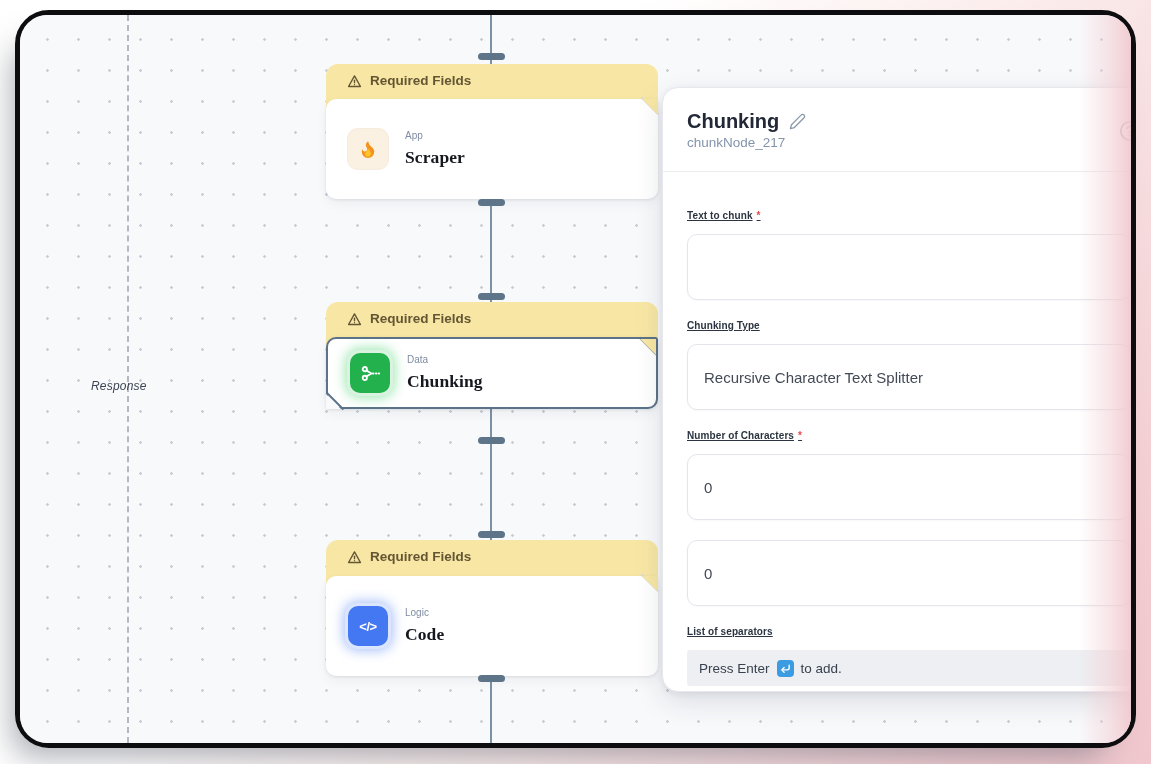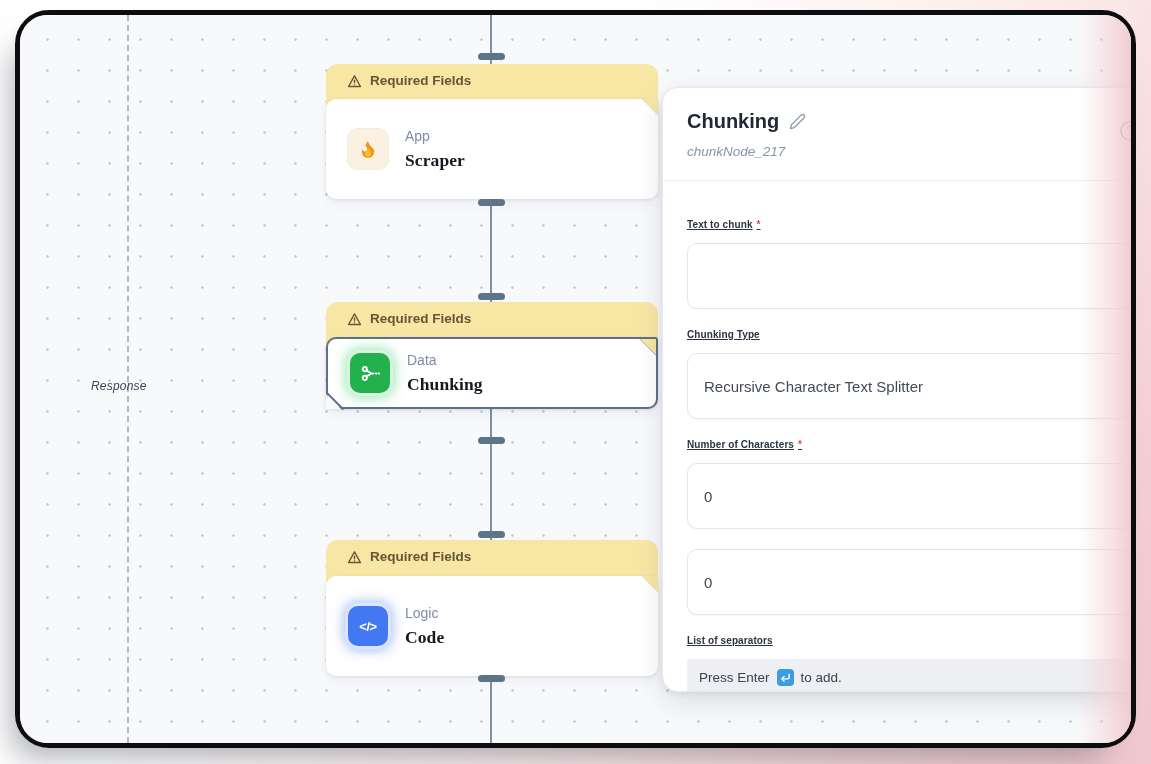--- a/index.html
+++ b/index.html
@@ -55,37 +55,37 @@
     border-bottom:15px solid #f8f9fb; border-right:15px solid transparent;
   }
   .fold-line { position:absolute; top:6px; right:-4px; width:24px; height:1.5px; background:#d6dae1; transform:rotate(45deg); }
   .card.selected .fold-line { background:#5b7289; height:2px; }
   .bl-line { position:absolute; bottom:5px; left:-5px; width:24px; height:2px; background:#5b7289; transform:rotate(45deg); }
 
   .node-icon { width:40px; height:40px; border-radius:10px; display:flex; align-items:center; justify-content:center; flex:0 0 auto; }
   .icon-scraper { background:#fbf1e3; box-shadow:0 0 0 1px rgba(230,200,160,.35); }
   .icon-chunk { background:#23b14d; box-shadow:0 0 0 3px #d9f3e0, 0 0 12px 5px rgba(46,204,94,.45); }
   .icon-code  { background:#4477f2; box-shadow:0 0 0 3px #dbe5fd, 0 0 12px 5px rgba(68,119,242,.45); color:#fff; font-weight:700; font-size:13px; letter-spacing:-.5px; }
-  .node-text .cat { font-size:14px; color:#7f8ca3; margin-bottom:6px; }
+  .node-text .cat { font-size:10px; color:#7f8ca3; margin-bottom:6px; }
   .node-text .name { font-size:17.5px; font-weight:700; color:#15181f; letter-spacing:.1px;font-family:Liberation Serif, serif; }
 
   
   .panel {
     position:absolute; left:642px; top:72px; width:500px; height:605px;
     background:#ffffff; border-radius:16px; z-index:10;
     border:1px solid #e6e8ed;
     box-shadow:0 10px 28px rgba(25,35,60,.13), 0 2px 6px rgba(25,35,60,.07);
     overflow:hidden;
   }
   .panel-header { padding:22px 24px 0 24px; position:relative; }
   .title-row { display:flex; align-items:center; gap:10px; }
   .panel-title { font-size:20px; font-weight:700; color:#222835; }
   .edit-icon { color:#8b98a8; cursor:pointer; display:flex; }
   .help-icon { position:absolute; right:20px; top:32px; color:#9aa7b8; cursor:pointer; }
-  .panel-subtitle { margin-top:11px; font-size:13.5px; color:#8494ab;font-style:italic; }
+  .panel-subtitle { margin-top:2px; font-size:13.5px; color:#8494ab; }
   .panel-divider { margin-top:21px; height:1px; background:#ececf0; }
   .panel-body { padding:38px 30px 0 24px; }
   .field { margin-bottom:20px; }
   .field-label { font-size:10px; font-weight:700; color:#2b3440; margin-bottom:13px; letter-spacing:.1px;text-decoration:underline; }
   .req { color:#e5484d; margin-left:4px; font-weight:700; }
   .text-input {
     width:100%; height:66px; border:1px solid #e3e5ea; border-radius:10px;
     background:#fff; padding:0 16px; font-size:15px; color:#424a56;
     font-family:"Liberation Sans", sans-serif; outline:none; box-shadow:0 1px 2px rgba(20,30,50,.03);
   }

